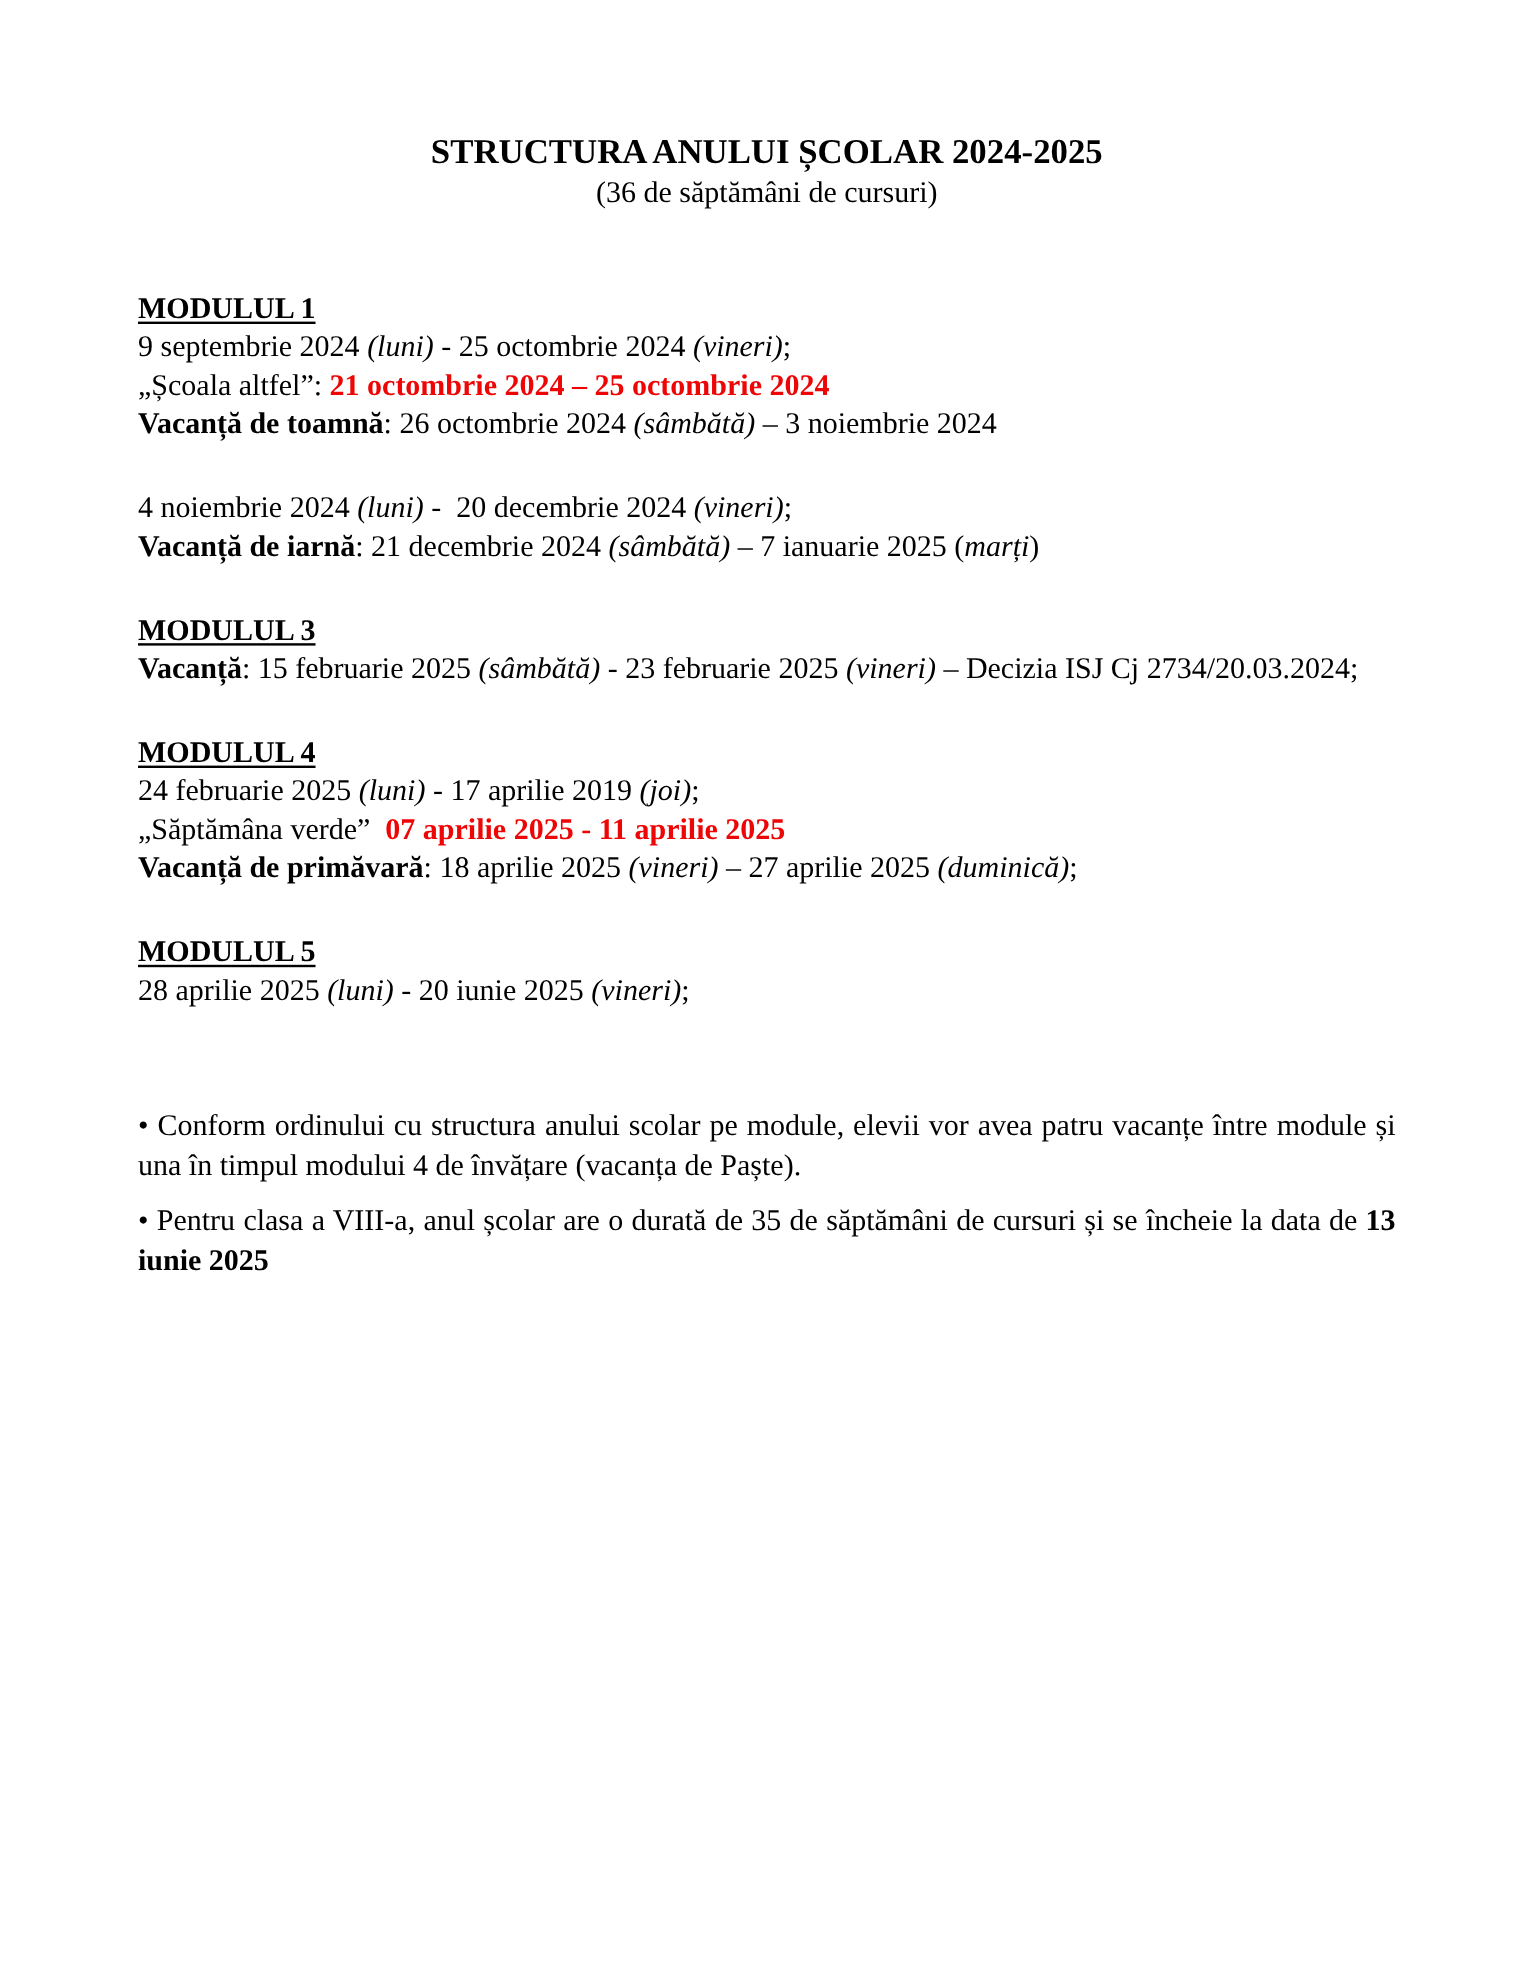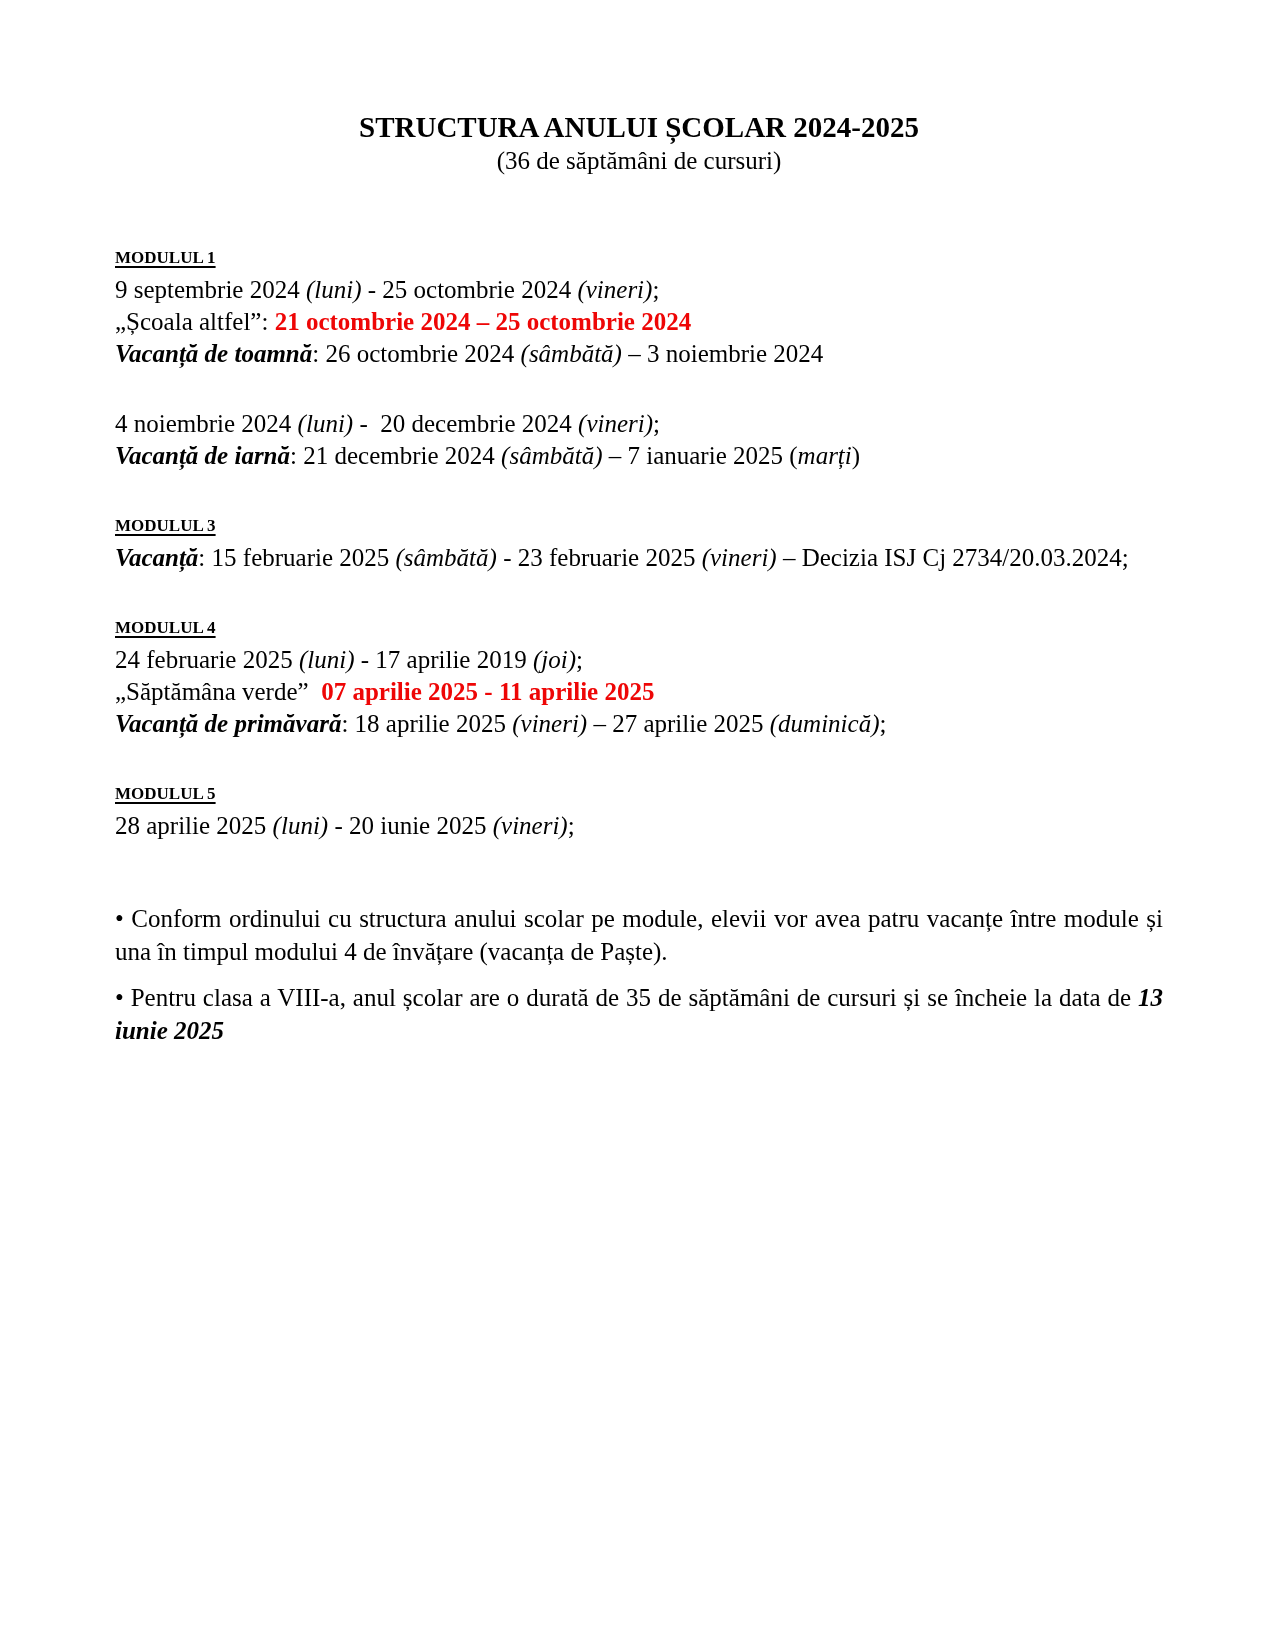--- a/index.html
+++ b/index.html
@@ -28,40 +28,40 @@
   .subtitle {
     font-size: 25px;
     line-height: 34px;
     font-weight: normal;
     text-align: center;
     margin: 0;
   }
   .doc-body { margin-top: 64px; }
   .module { margin: 0 0 38px 0; }
   .module-heading {
-    font-size: 17px;
+    font-size: 25px;
     line-height: 32px;
     font-weight: bold;
     text-decoration: underline;
     text-decoration-thickness: 2px;
     text-underline-offset: 3px;
     margin: 0;
   }
   .line {
     font-size: 25px;
     line-height: 32px;
     margin: 0;
     white-space: pre-wrap;
   }
   .line.justify { text-align: justify; }
   .seg   { font-style: normal; }
   .seg-i { font-style: italic; }
-  .seg-b { font-weight: bold; font-style: italic; }
+  .seg-b { font-weight: bold; }
   .seg-rb { font-weight: bold; color: var(--highlight-red, #ee0606); }
-  .notes { margin-top: 60px; }
+  .notes { margin-top: 80px; }
   .note {
     font-size: 25px;
     line-height: 33px;
     margin: 0 0 13px 0;
     text-align: justify;
   }
 </style>
 </head>
 <body>
 

